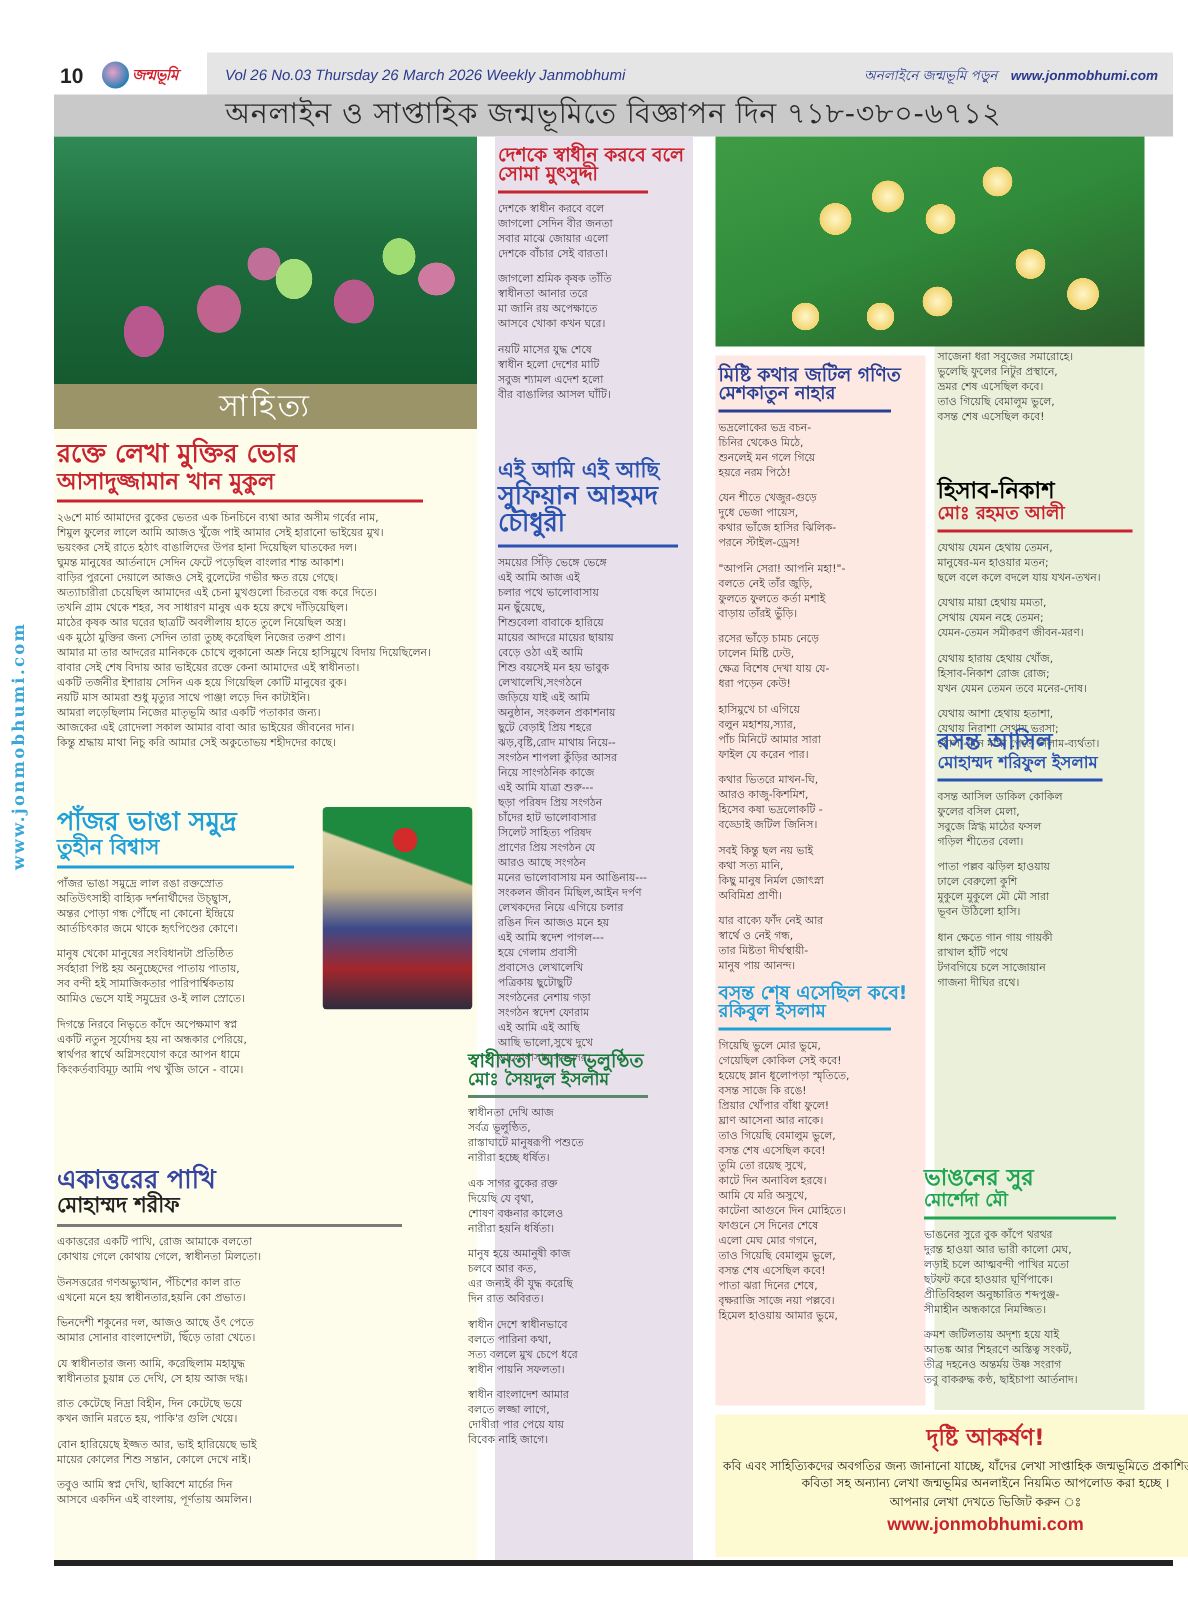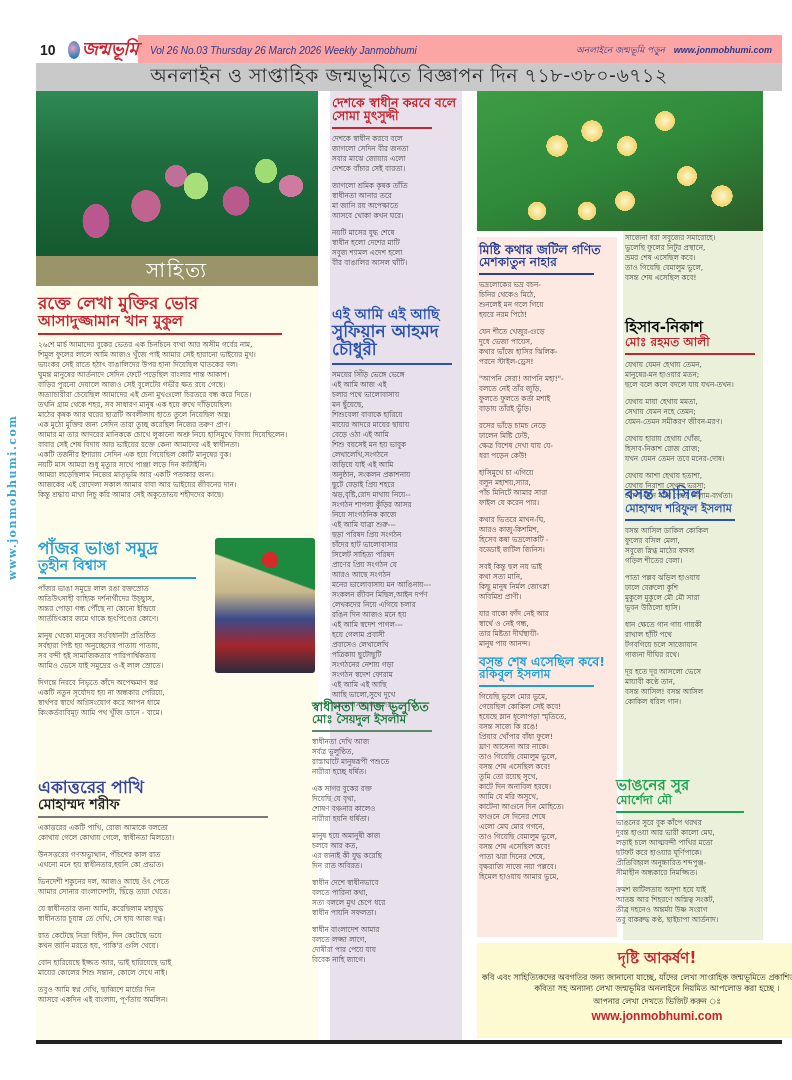--- a/index.html
+++ b/index.html
@@ -3,22 +3,22 @@
 <meta charset="utf-8">
 <style>
   * { box-sizing: border-box; margin: 0; padding: 0; }
   html, body { width: 792px; height: 1080px; background: #ffffff; overflow: hidden; }
   body { font-family: "DejaVu Sans", sans-serif; color: #333; position: relative; }
 
   .header { position: absolute; left: 30px; top: 38px; width: 752px; height: 24px; display: flex; align-items: center; }
   .page-num { font-family: "Liberation Sans", sans-serif; font-weight: bold; font-size: 14px; color: #222; width: 38px; padding-left: 10px; }
   .logo { width: 70px; height: 22px; display: flex; align-items: center; position: relative; }
   .logo .globe { width: 18px; height: 18px; border-radius: 50%; background: radial-gradient(circle at 40% 40%, #e9a0c8, #2c7fb5 70%); }
-  .logo .name { font-family: "DejaVu Sans", sans-serif; font-weight: bold; font-size: 18px; color: #d21f2b; margin-left: 2px; letter-spacing: -0.5px; font-style: italic; }
-  .header-band { flex: 1; height: 30px; background: #fca5a5; display: flex; align-items: center; justify-content: space-between; padding: 0 10px 0 12px; }
+  .logo .name { font-family: "DejaVu Sans", sans-serif; font-weight: bold; font-size: 10px; color: #d21f2b; margin-left: 2px; letter-spacing: -0.5px; font-style: italic; }
+  .header-band { flex: 1; height: 30px; background: #e5e5e5; display: flex; align-items: center; justify-content: space-between; padding: 0 10px 0 12px; }
   .issue { font-family: "Liberation Sans", sans-serif; font-style: italic; font-size: 10px; color: #2b3a8c; }
   .online-read { font-size: 9px; color: #2b3a8c; font-style: italic; }
   .online-read span.url { font-family: "Liberation Sans", sans-serif; font-weight: bold; margin-left: 6px; }
 
   .ad-banner { position: absolute; left: 36px; top: 63px; width: 746px; height: 28px; background: #c9c9c9; display: flex; align-items: center; justify-content: center; font-size: 19px; color: #2a2a2a; letter-spacing: 0.5px; }
 
   .col { position: absolute; overflow: hidden; }
   .col-left { left: 36px; top: 91px; width: 282px; height: 950px; background: #fefdec; }
   .col-mid { left: 330px; top: 91px; width: 132px; height: 950px; background: #e8e0ea; }
   .col-r1 { left: 477px; top: 237px; width: 140px; height: 700px; background: #fde8e2; }
@@ -403,24 +403,20 @@
 সবুজে স্নিগ্ধ মাঠের ফসল
 গড়িল শীতের বেলা।</div>
   <div class="stanza">পাতা পল্লব ঝড়িল হাওয়ায়
 ঢালে বেরুলো কুশি
 মুকুলে মুকুলে মৌ মৌ সারা
 ভূবন উঠিলো হাসি।</div>
   <div class="stanza">ধান ক্ষেতে গান গায় গায়কী
 রাখাল হাঁটি পথে
 টগবগিয়ে চলে সাজোয়ান
 গাজনা দীঘির রথে।</div>
-  <div class="stanza">দূর হতে দূর আসলো ভেসে
-মায়াবী কণ্ঠে তান,
-বসন্ত আসিল! বসন্ত আসিল
-কোকিল ধরিল গান।</div>
 </div>
 
 <div class="poem p-bhangoner">
   <div class="title">ভাঙনের সুর</div>
   <div class="author">মোর্শেদা মৌ</div>
   <div class="rule"></div>
   <div class="stanza">ভাঙনের সুরে বুক কাঁপে থরথর
 দুরন্ত হাওয়া আর ভারী কালো মেঘ,
 লড়াই চলে আত্মবন্দী পাখির মতো
 ছটফট করে হাওয়ার ঘূর্ণিপাকে।

